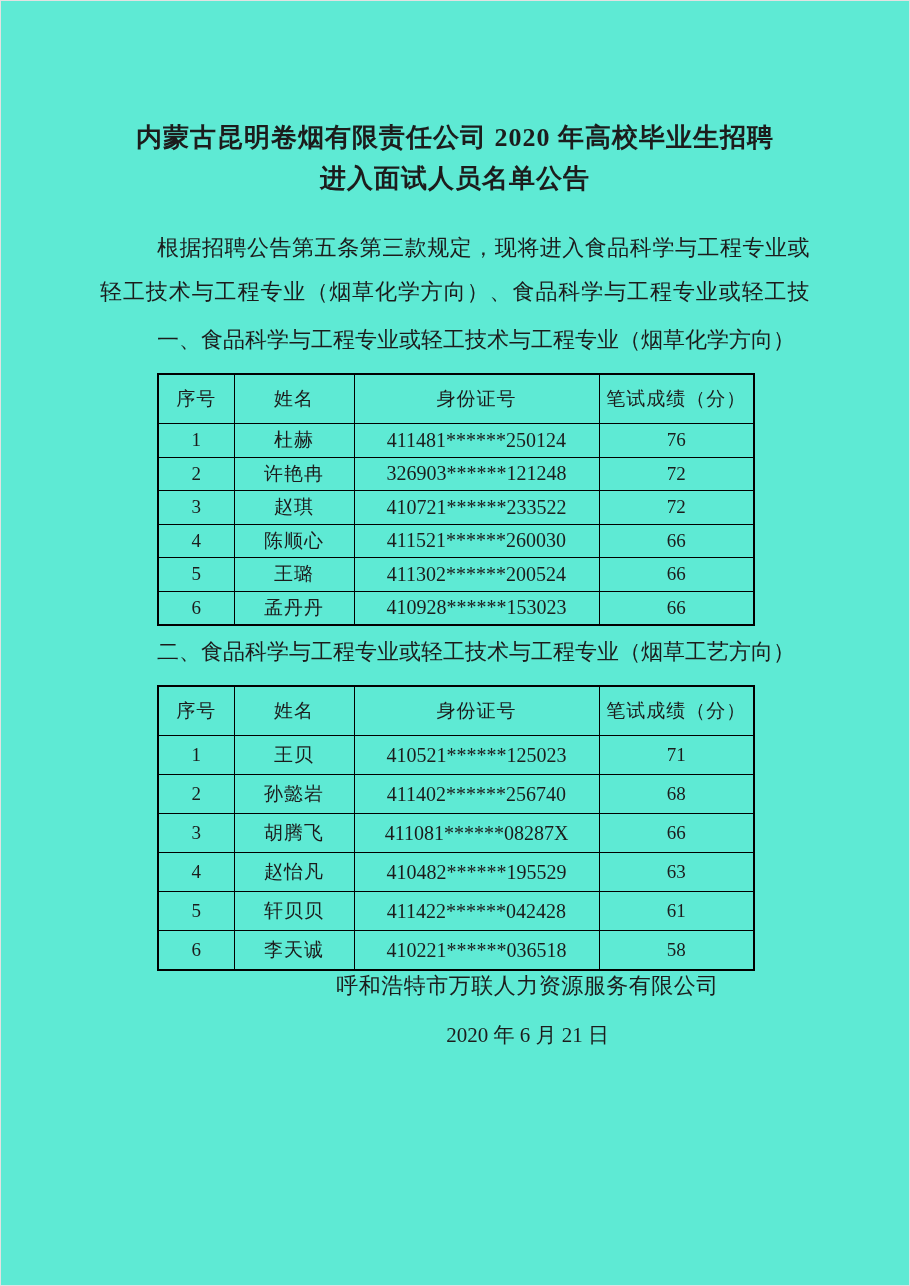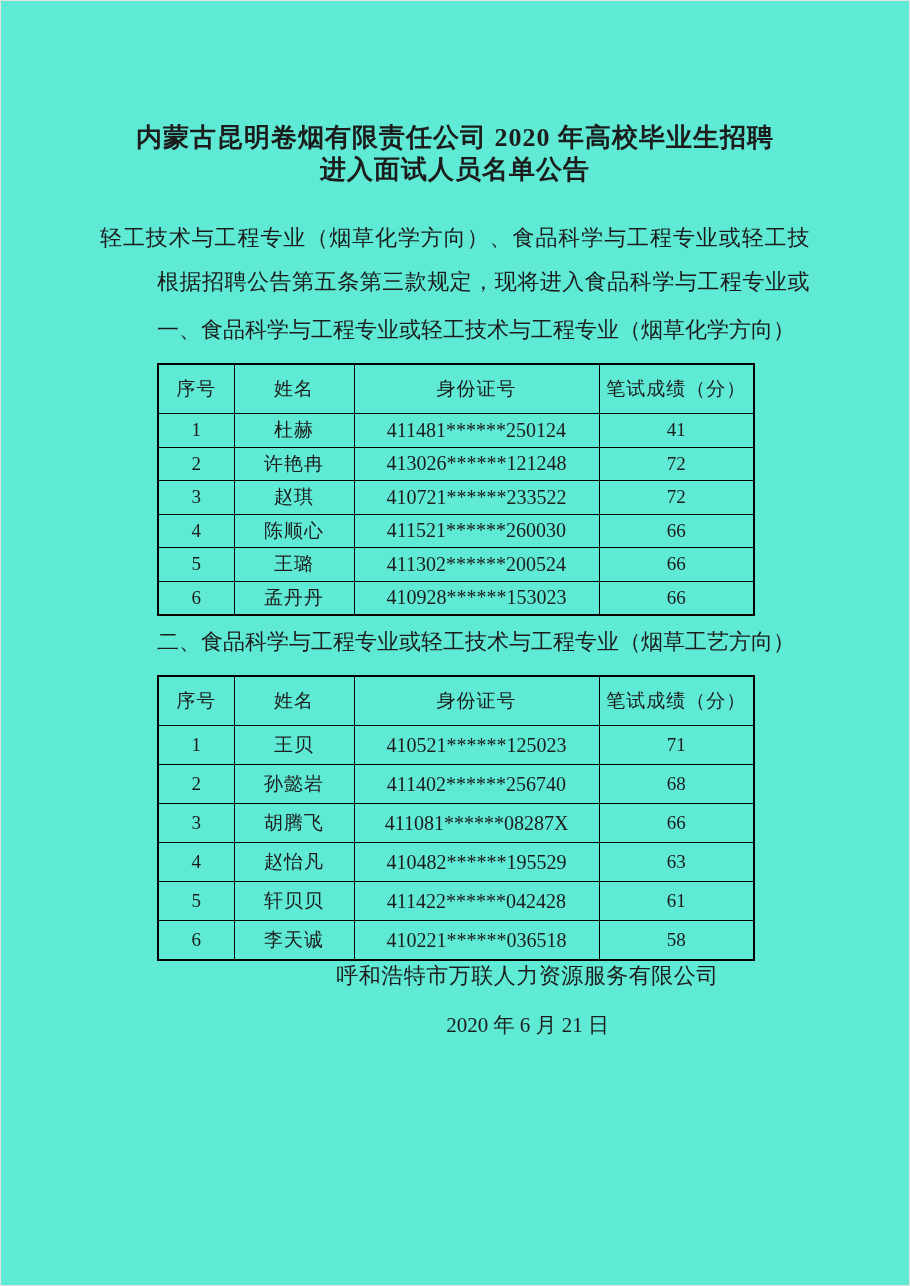--- a/index.html
+++ b/index.html
@@ -16,21 +16,21 @@
     padding: 122px 100px 0 100px;
   }
   .title {
     font-size: 26px;
     font-weight: bold;
     text-align: center;
     line-height: 32px;
     margin: 0;
     letter-spacing: 1px;
   }
-  .title2 { margin-top: 0; }
+  .title2 { margin-top: 10px; font-family: Liberation Mono, monospace; }
   .para { margin-top: 30px; font-size: 22px; }
   .pline {
     line-height: 44px;
     letter-spacing: 0.5px;
   }
   .just { text-align: justify; text-align-last: justify; }
   .indent { text-indent: 57px; }
   .section-heading {
     font-size: 22px;
     line-height: 44px;
@@ -86,22 +86,22 @@
 </style>
 </head>
 <body>
 
 <div class="canvas">
 
   <h1 class="title">内蒙古昆明卷烟有限责任公司 2020 年高校毕业生招聘</h1>
   <h1 class="title title2">进入面试人员名单公告</h1>
 
   <div class="para">
+    <div class="pline just indent">根据招聘公告第五条第三款规定，现将进入食品科学与工程专业或</div>
     <div class="pline just">轻工技术与工程专业（烟草化学方向）、食品科学与工程专业或轻工技</div>
-    <div class="pline just indent">根据招聘公告第五条第三款规定，现将进入食品科学与工程专业或</div>
   </div>
 
   <div class="section-heading">一、食品科学与工程专业或轻工技术与工程专业（烟草化学方向）</div>
 
   <table class="roster t1">
     <colgroup>
         <col class="c0">
         <col class="c1">
         <col class="c2">
         <col class="c3">
@@ -112,26 +112,26 @@
           <th class="c1">姓名</th>
           <th class="c2">身份证号</th>
           <th class="c3">笔试成绩（分）</th>
         </tr>
       </thead>
     <tbody>
         <tr>
           <td class="c0">1</td>
           <td class="c1">杜赫</td>
           <td class="c2">411481******250124</td>
-          <td class="c3">41</td>
+          <td class="c3">76</td>
         </tr>
         <tr>
           <td class="c0">2</td>
           <td class="c1">许艳冉</td>
-          <td class="c2">413026******121248</td>
+          <td class="c2">326903******121248</td>
           <td class="c3">72</td>
         </tr>
         <tr>
           <td class="c0">3</td>
           <td class="c1">赵琪</td>
           <td class="c2">410721******233522</td>
           <td class="c3">72</td>
         </tr>
         <tr>
           <td class="c0">4</td>

